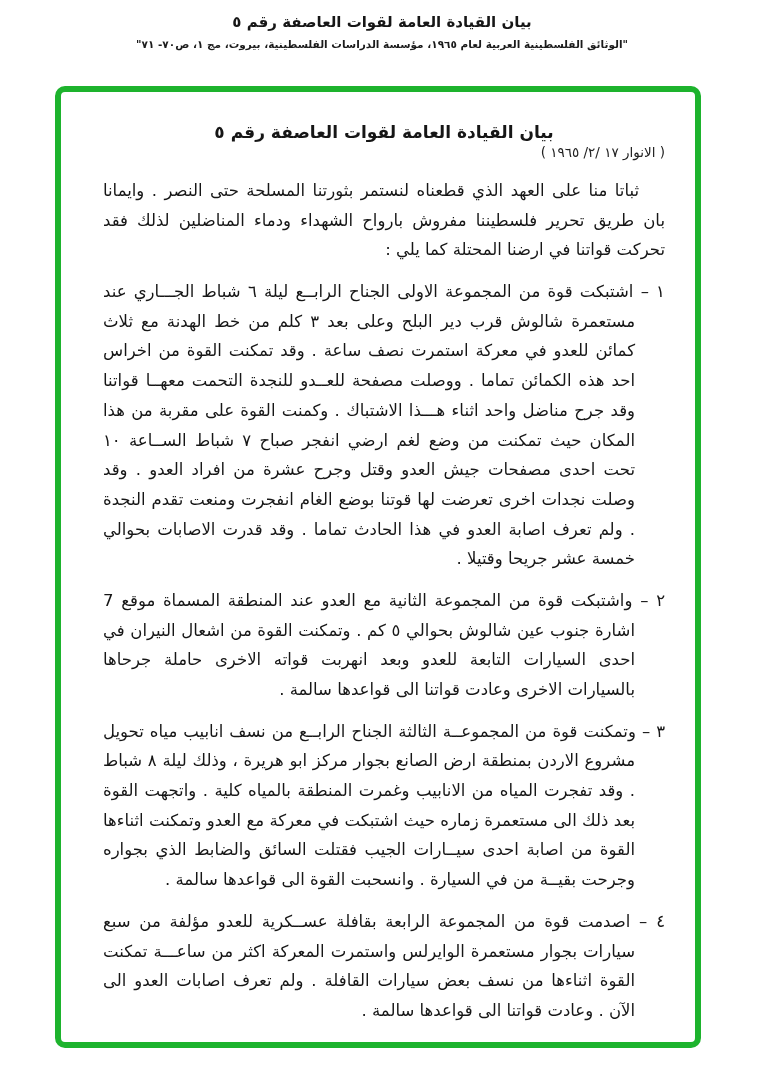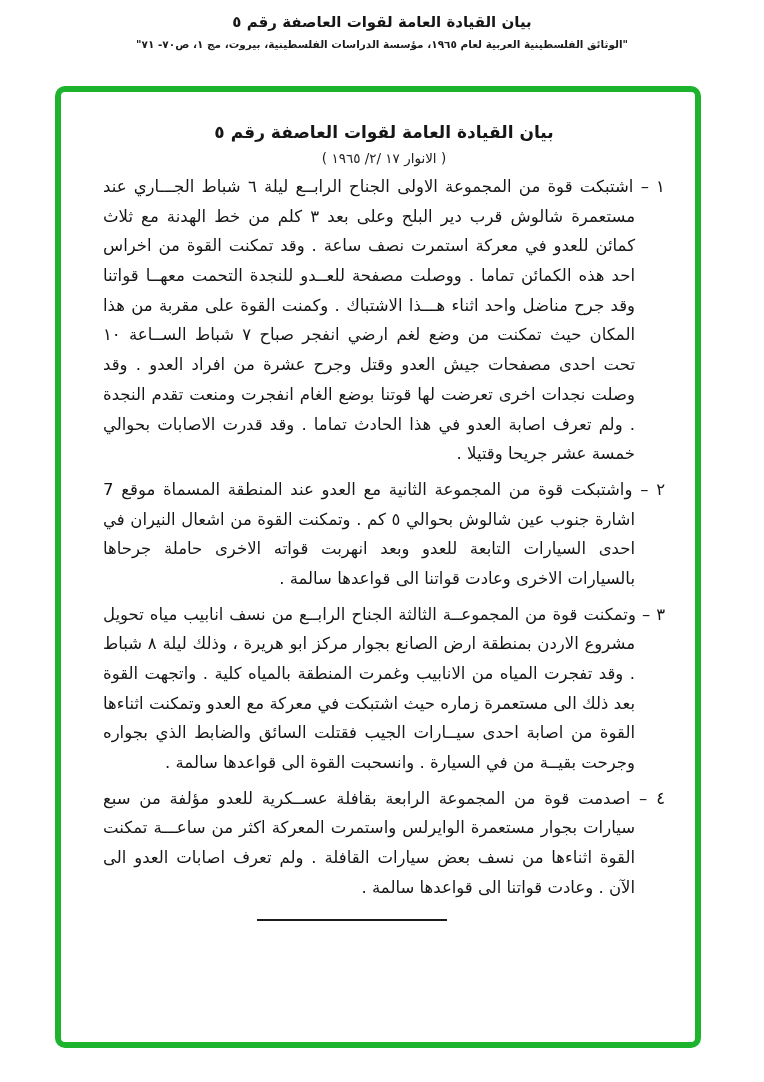--- a/index.html
+++ b/index.html
@@ -44,35 +44,35 @@
     direction: rtl;
     padding: 30px 30px 0 42px;
   }
   .doc-title {
     text-align: center;
     font-weight: bold;
     font-size: 17px;
     margin: 0;
   }
   .doc-date {
-    text-align: center;
+    text-align: right;
     font-size: 13.5px;
-    margin-top: 8px;
+    margin-top: 2px;
     color: #222222;
   }
   .doc-intro {
     margin: 16px 0 0 0;
     font-size: 16.5px;
     line-height: 1.8;
     text-align: justify;
     text-align-last: right;
     text-indent: 26px;
   }
   .doc-item {
-    margin: 6px 0 0 0;
+    margin: 12px 0 0 0;
     font-size: 16.5px;
     line-height: 1.8;
     text-align: justify;
     text-align-last: right;
     padding-right: 30px;
     text-indent: -30px;
   }
   .item-marker {
     white-space: nowrap;
   }
@@ -91,20 +91,21 @@
   <div class="header-citation">"الوثائق الفلسطينية العربية لعام ١٩٦٥، مؤسسة الدراسات الفلسطينية، بيروت، مج ١، ص٧٠- ٧١"</div>
 </div>
 
 <div class="frame">
   <div class="doc">
 
     <p class="doc-title">بيان القيادة العامة لقوات العاصفة رقم ٥</p>
 
     <div class="doc-date">( الانوار ١٧ /٢/ ١٩٦٥ )</div>
 
+    <p class="doc-intro">ثباتا منا على العهد الذي قطعناه لنستمر بثورتنا المسلحة حتى النصر . وايمانا بان طريق تحرير فلسطيننا مفروش بارواح الشهداء ودماء المناضلين لذلك فقد تحركت قواتنا في ارضنا المحتلة كما يلي :</p>
 
     <p class="doc-item"><span class="item-marker">١ –</span> <span>اشتبكت قوة من المجموعة الاولى الجناح الرابــع ليلة ٦ شباط الجـــاري عند مستعمرة شالوش قرب دير البلح وعلى بعد ٣ كلم من خط الهدنة مع ثلاث كمائن للعدو في معركة استمرت نصف ساعة . وقد تمكنت القوة من اخراس احد هذه الكمائن تماما . ووصلت مصفحة للعــدو للنجدة التحمت معهــا قواتنا وقد جرح مناضل واحد اثناء هـــذا الاشتباك . وكمنت القوة على مقربة من هذا المكان حيث تمكنت من وضع لغم ارضي انفجر صباح ٧ شباط الســاعة ١٠ تحت احدى مصفحات جيش العدو وقتل وجرح عشرة من افراد العدو . وقد وصلت نجدات اخرى تعرضت لها قوتنا بوضع الغام انفجرت ومنعت تقدم النجدة . ولم تعرف اصابة العدو في هذا الحادث تماما . وقد قدرت الاصابات بحوالي خمسة عشر جريحا وقتيلا .</span></p>
 
     <p class="doc-item"><span class="item-marker">٢ –</span> <span>واشتبكت قوة من المجموعة الثانية مع العدو عند المنطقة المسماة موقع 7 اشارة جنوب عين شالوش بحوالي ٥ كم . وتمكنت القوة من اشعال النيران في احدى السيارات التابعة للعدو وبعد انهربت قواته الاخرى حاملة جرحاها بالسيارات الاخرى وعادت قواتنا الى قواعدها سالمة .</span></p>
 
     <p class="doc-item"><span class="item-marker">٣ –</span> <span>وتمكنت قوة من المجموعــة الثالثة الجناح الرابــع من نسف انابيب مياه تحويل مشروع الاردن بمنطقة ارض الصانع بجوار مركز ابو هريرة ، وذلك ليلة ٨ شباط . وقد تفجرت المياه من الانابيب وغمرت المنطقة بالمياه كلية . واتجهت القوة بعد ذلك الى مستعمرة زماره حيث اشتبكت في معركة مع العدو وتمكنت اثناءها القوة من اصابة احدى سيــارات الجيب فقتلت السائق والضابط الذي بجواره وجرحت بقيــة من في السيارة . وانسحبت القوة الى قواعدها سالمة .</span></p>
 
     <p class="doc-item"><span class="item-marker">٤ –</span> <span>اصدمت قوة من المجموعة الرابعة بقافلة عســكرية للعدو مؤلفة من سبع سيارات بجوار مستعمرة الوايرلس واستمرت المعركة اكثر من ساعـــة تمكنت القوة اثناءها من نسف بعض سيارات القافلة . ولم تعرف اصابات العدو الى الآن . وعادت قواتنا الى قواعدها سالمة .</span></p>
 
     <div class="divider"></div>

